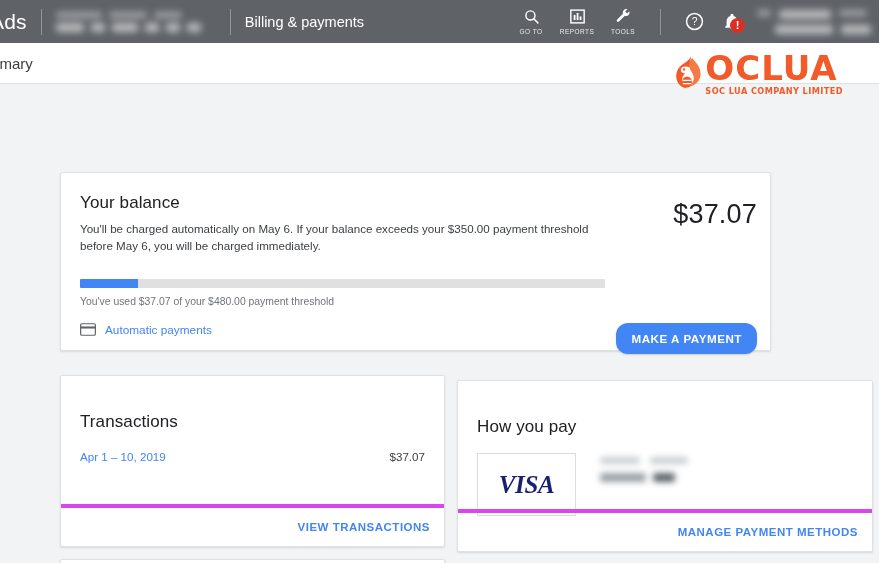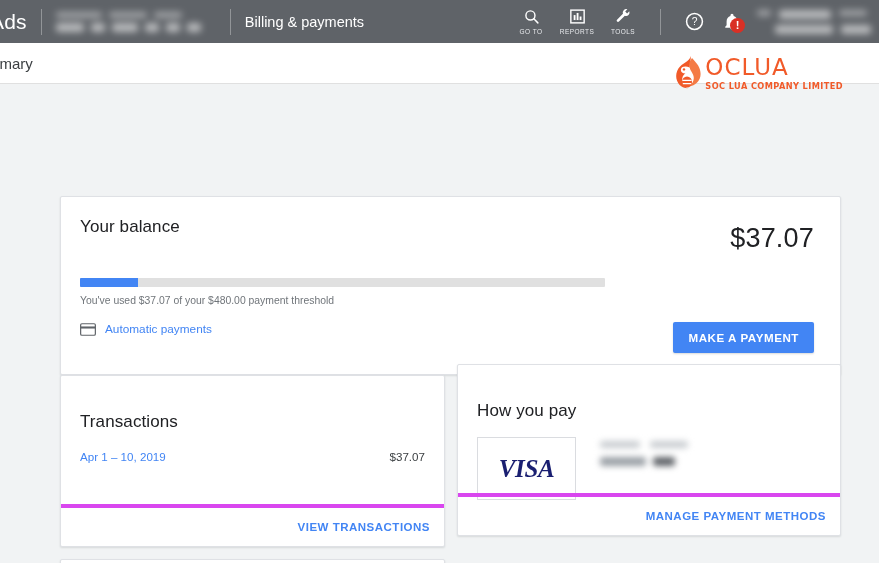--- a/index.html
+++ b/index.html
@@ -126,22 +126,22 @@
     position: absolute;
     right: 36px;
     top: 52px;
     display: flex;
     align-items: center;
     z-index: 30;
   }
   .logo-mark { position: relative; width: 44px; height: 44px; }
   .logo-text { margin-left: -4px; }
   .logo-word {
-    font-size: 23px;
-    font-weight: normal;
+    font-size: 34px;
+    font-weight: bold;
     color: #f15a29;
     letter-spacing: 1px;
     line-height: .95;
     font-family: "DejaVu Sans", sans-serif;
   }
   .logo-sub {
     font-size: 8.2px;
     font-weight: bold;
     color: #f15a29;
     letter-spacing: .42px;
@@ -160,24 +160,24 @@
   .card {
     background: #ffffff;
     border: 1px solid #dfe1e5;
     border-radius: 2px;
     box-shadow: 0 1px 2px rgba(60,64,67,.14);
   }
 
   
   .balance-card {
     position: absolute;
-    left: 60px; top: 112px;
-    width: 781px;
+    left: 60px; top: 88px;
+    width: 711px;
     height: 179px;
-    padding: 20px 26px 0 19px;
+    padding: 20px 13px 0 19px;
   }
   .bal-head { display: flex; align-items: flex-start; }
   .bal-left { flex: 1; padding-right: 20px; }
   h2.card-title {
     font-size: 17px;
     font-weight: normal;
     color: #202124;
     letter-spacing: .1px;
     margin-bottom: 7px;
   }
@@ -224,41 +224,41 @@
   }
   .auto-pay .lnk {
     font-size: 11.8px;
     color: #4285f4;
   }
   .btn-primary {
     margin-left: auto;
     background: #4285f4;
     color: #ffffff;
     border: none;
-    border-radius: 2px;
+    border-radius: 12px;
     font-size: 11.6px;
     font-weight: bold;
     letter-spacing: .55px;
     padding: 9px 15px;
     cursor: pointer;
     font-family: "Liberation Sans", sans-serif;
     box-shadow: 0 1px 2px rgba(60,64,67,.2);
   }
 
   
   .tx-card {
     position: absolute;
     left: 60px; top: 291px;
     width: 385px;
     height: 172px;
   }
   .pay-card {
     position: absolute;
-    left: 457px; top: 280px;
-    width: 384px;
+    left: 457px; top: 296px;
+    width: 416px;
     height: 172px;
   }
   .settings-card {
     position: absolute;
     left: 60px; top: 475px;
     width: 385px;
     height: 110px;
   }
   .card-body { padding: 36px 19px 0 19px; }
   .card-foot {
@@ -418,20 +418,21 @@
     <div class="logo-sub">SOC LUA COMPANY LIMITED</div>
   </div>
 </div>
 
 <div class="main">
 
   <div class="card balance-card">
     <div class="bal-head">
       <div class="bal-left">
         <h2 class="card-title">Your balance</h2>
+        <div class="bal-desc">You'll be charged automatically on May 6. If your balance exceeds your $350.00 payment threshold before May 6, you will be charged immediately.</div>
       </div>
       <div class="bal-amount">$37.07</div>
     </div>
 
     <div class="progress-wrap">
       <div class="progress-track">
         <div class="progress-fill" id="progress-fill" style="width: 11%;"></div>
       </div>
       <div class="progress-note">You've used $37.07 of your $480.00 payment threshold</div>
     </div>

